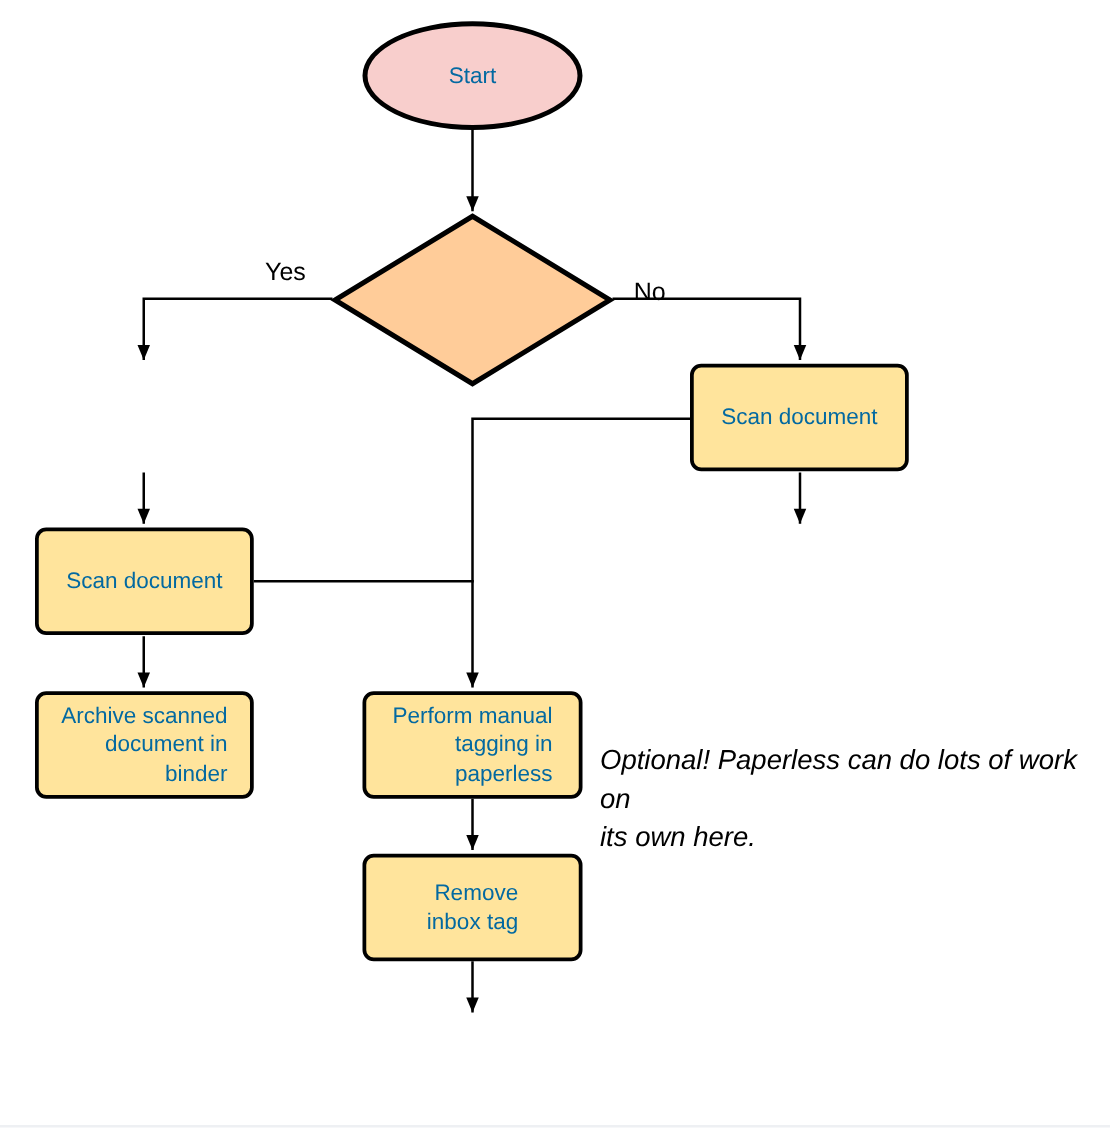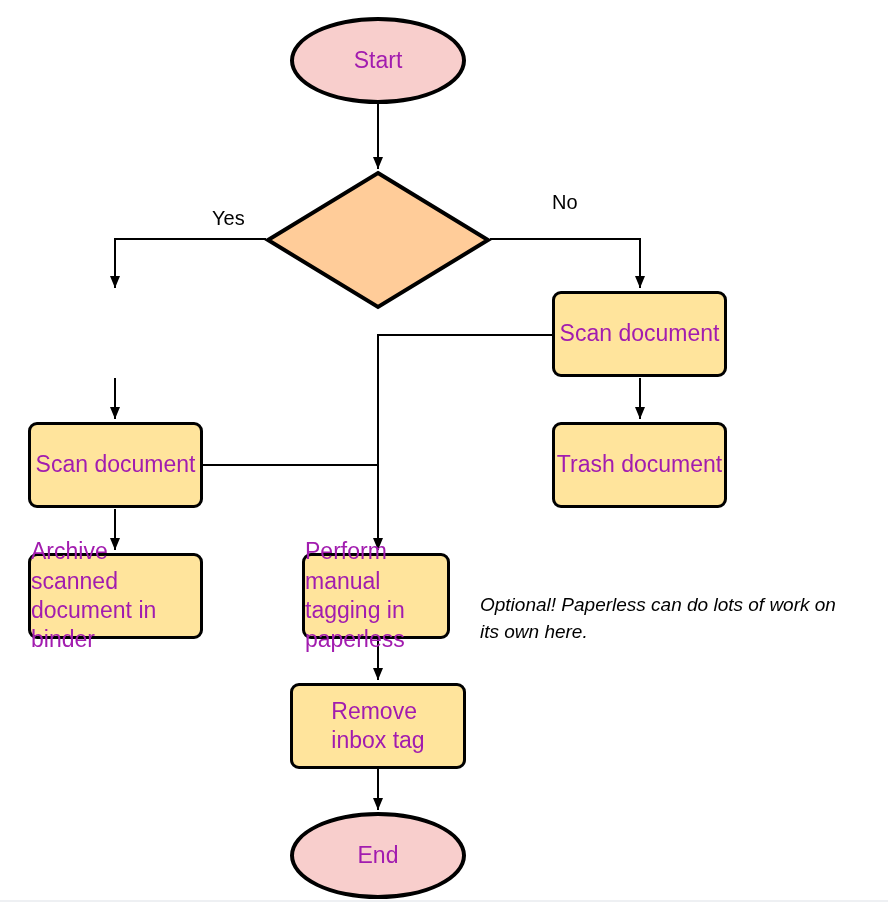--- a/index.html
+++ b/index.html
@@ -27,25 +27,25 @@
     stroke: var(--stroke, #000);
     stroke-width: 4;
     stroke-miterlimit: 10;
   }
   .node {
     position: absolute;
     box-sizing: border-box;
     display: flex;
     align-items: center;
     justify-content: center;
-    text-align: left;
-    font-size: 23px;
+    text-align: right;
+    font-size: 18px;
     line-height: 1.28;
     white-space: pre-line;
-    color: #a21caf;
+    color: #0369a1;
   }
   .rect {
     background: var(--process-fill, #ffe49c);
     border: 3px solid var(--stroke, #000);
     border-radius: 9px;
   }
   .terminal {
     background: var(--terminal-fill, #f8cecc);
     border: 4px solid var(--stroke, #000);
     border-radius: 50%;
@@ -63,21 +63,21 @@
   .edge-label {
     position: absolute;
     font-size: 20px;
     line-height: 1;
   }
   .note {
     position: absolute;
     left: 480px;
     top: 592px;
     width: 408px;
-    font-size: 19px;
+    font-size: 22px;
     font-style: italic;
     line-height: 1.42;
     white-space: pre-line;
     text-align: left;
   }
   .bottom-rule {
     position: absolute;
     left: 0;
     top: 900px;
     width: 888px;
@@ -108,54 +108,48 @@
     <path class="edge" d="M378,769 L378,810" marker-end="url(#arrowhead)"></path>
     <polygon class="diamond-shape" points="378,173 488,240 378,307 268,240"></polygon>
   </svg>
 
   <div class="node terminal" style="left:290px; top:17px; width:176px; height:87px;">
     <span>Start</span>
   </div>
 
 
   <span class="edge-label" style="left:212px; top:208px;">Yes</span>
-  <span class="edge-label" style="left:507px; top:192px;margin-left:45px;">No</span>
+  <span class="edge-label" style="left:507px; top:224px;">No</span>
 
 
   <div class="node rect" style="left:552px; top:291px; width:175px; height:86px;">
     <span>Scan document</span>
   </div>
 
   <div class="node rect" style="left:28px; top:422px; width:175px; height:86px;">
     <span>Scan document</span>
   </div>
 
-  <div class="node rect" style="left:552px; top:422px; width:175px; height:86px;">
-    <span>Trash document</span>
-  </div>
 
   <div class="node rect" style="left:28px; top:553px; width:175px; height:86px;">
     <span>Archive scanned
 document in
 binder</span>
   </div>
 
-  <div class="node rect" style="left:302px; top:553px; width:148px; height:86px;">
+  <div class="node rect" style="left:290px; top:553px; width:176px; height:86px;">
     <span>Perform manual
 tagging in
 paperless</span>
   </div>
 
   <div class="note">Optional! Paperless can do lots of work on
 its own here.</div>
 
   <div class="node rect" style="left:290px; top:683px; width:176px; height:86px;">
     <span>Remove
 inbox tag</span>
   </div>
 
-  <div class="node terminal" style="left:290px; top:812px; width:176px; height:87px;">
-    <span>End</span>
-  </div>
 
   <div class="bottom-rule"></div>
 
 </div>
 
 </body></html>

